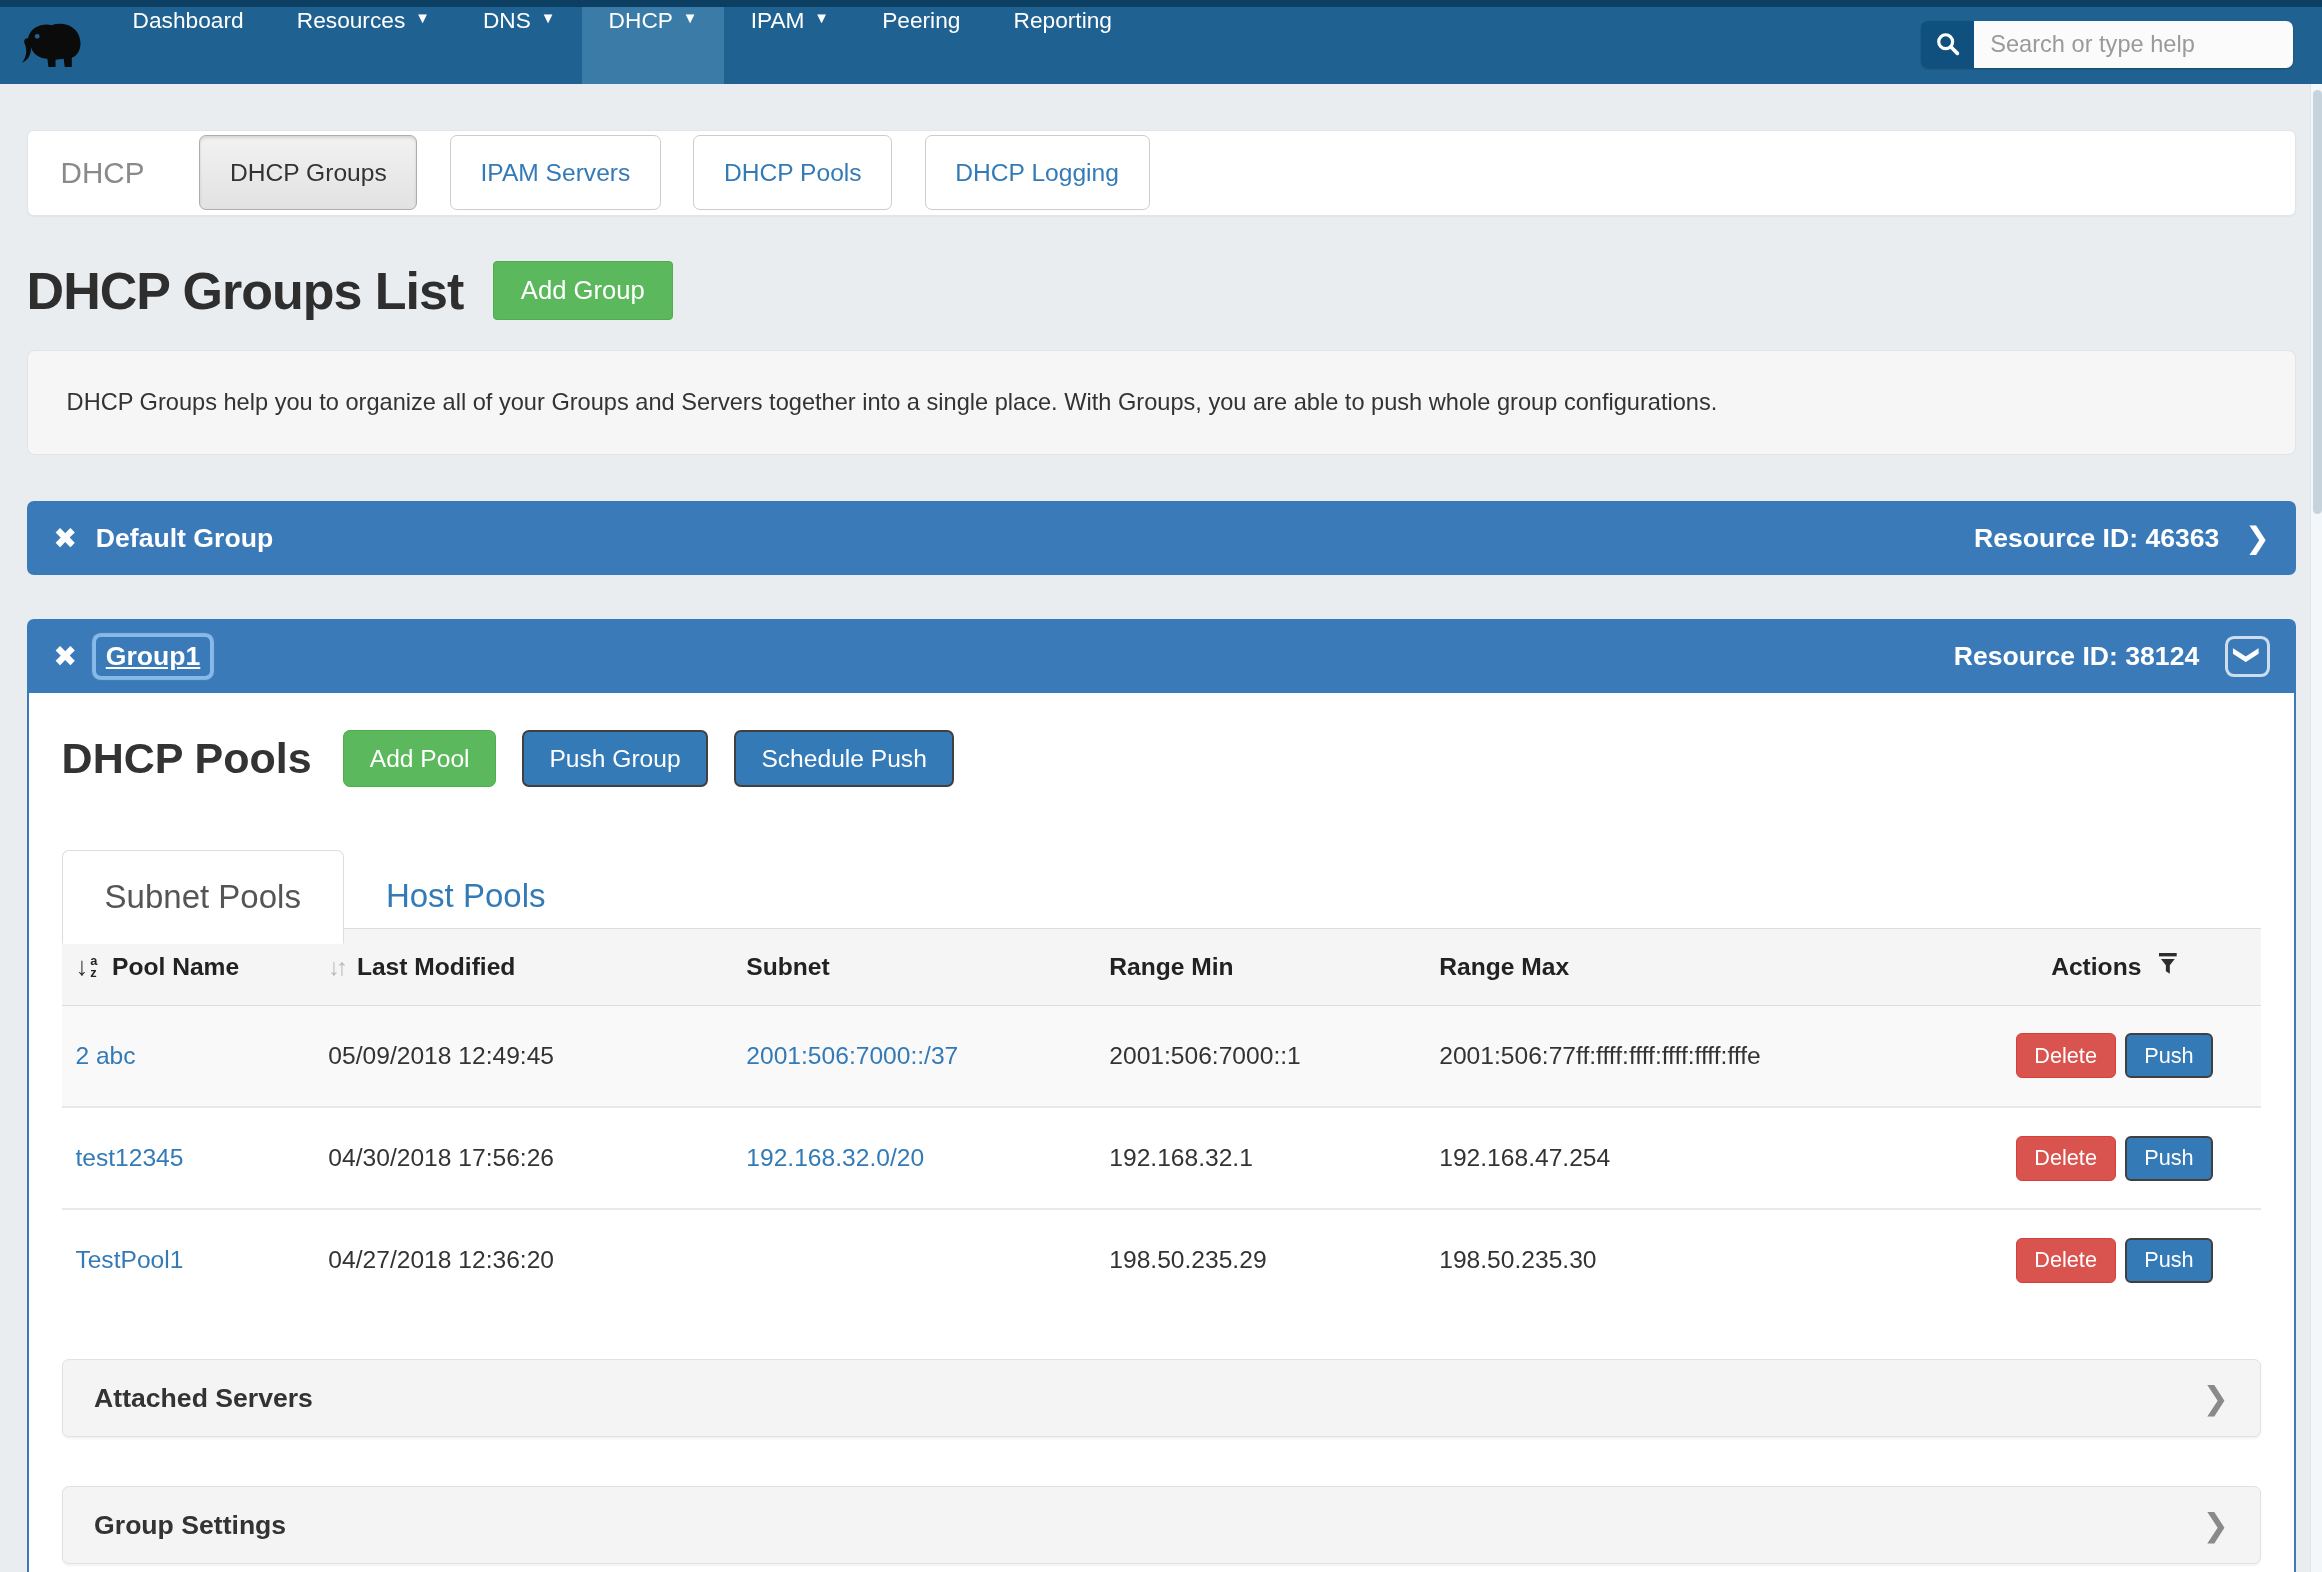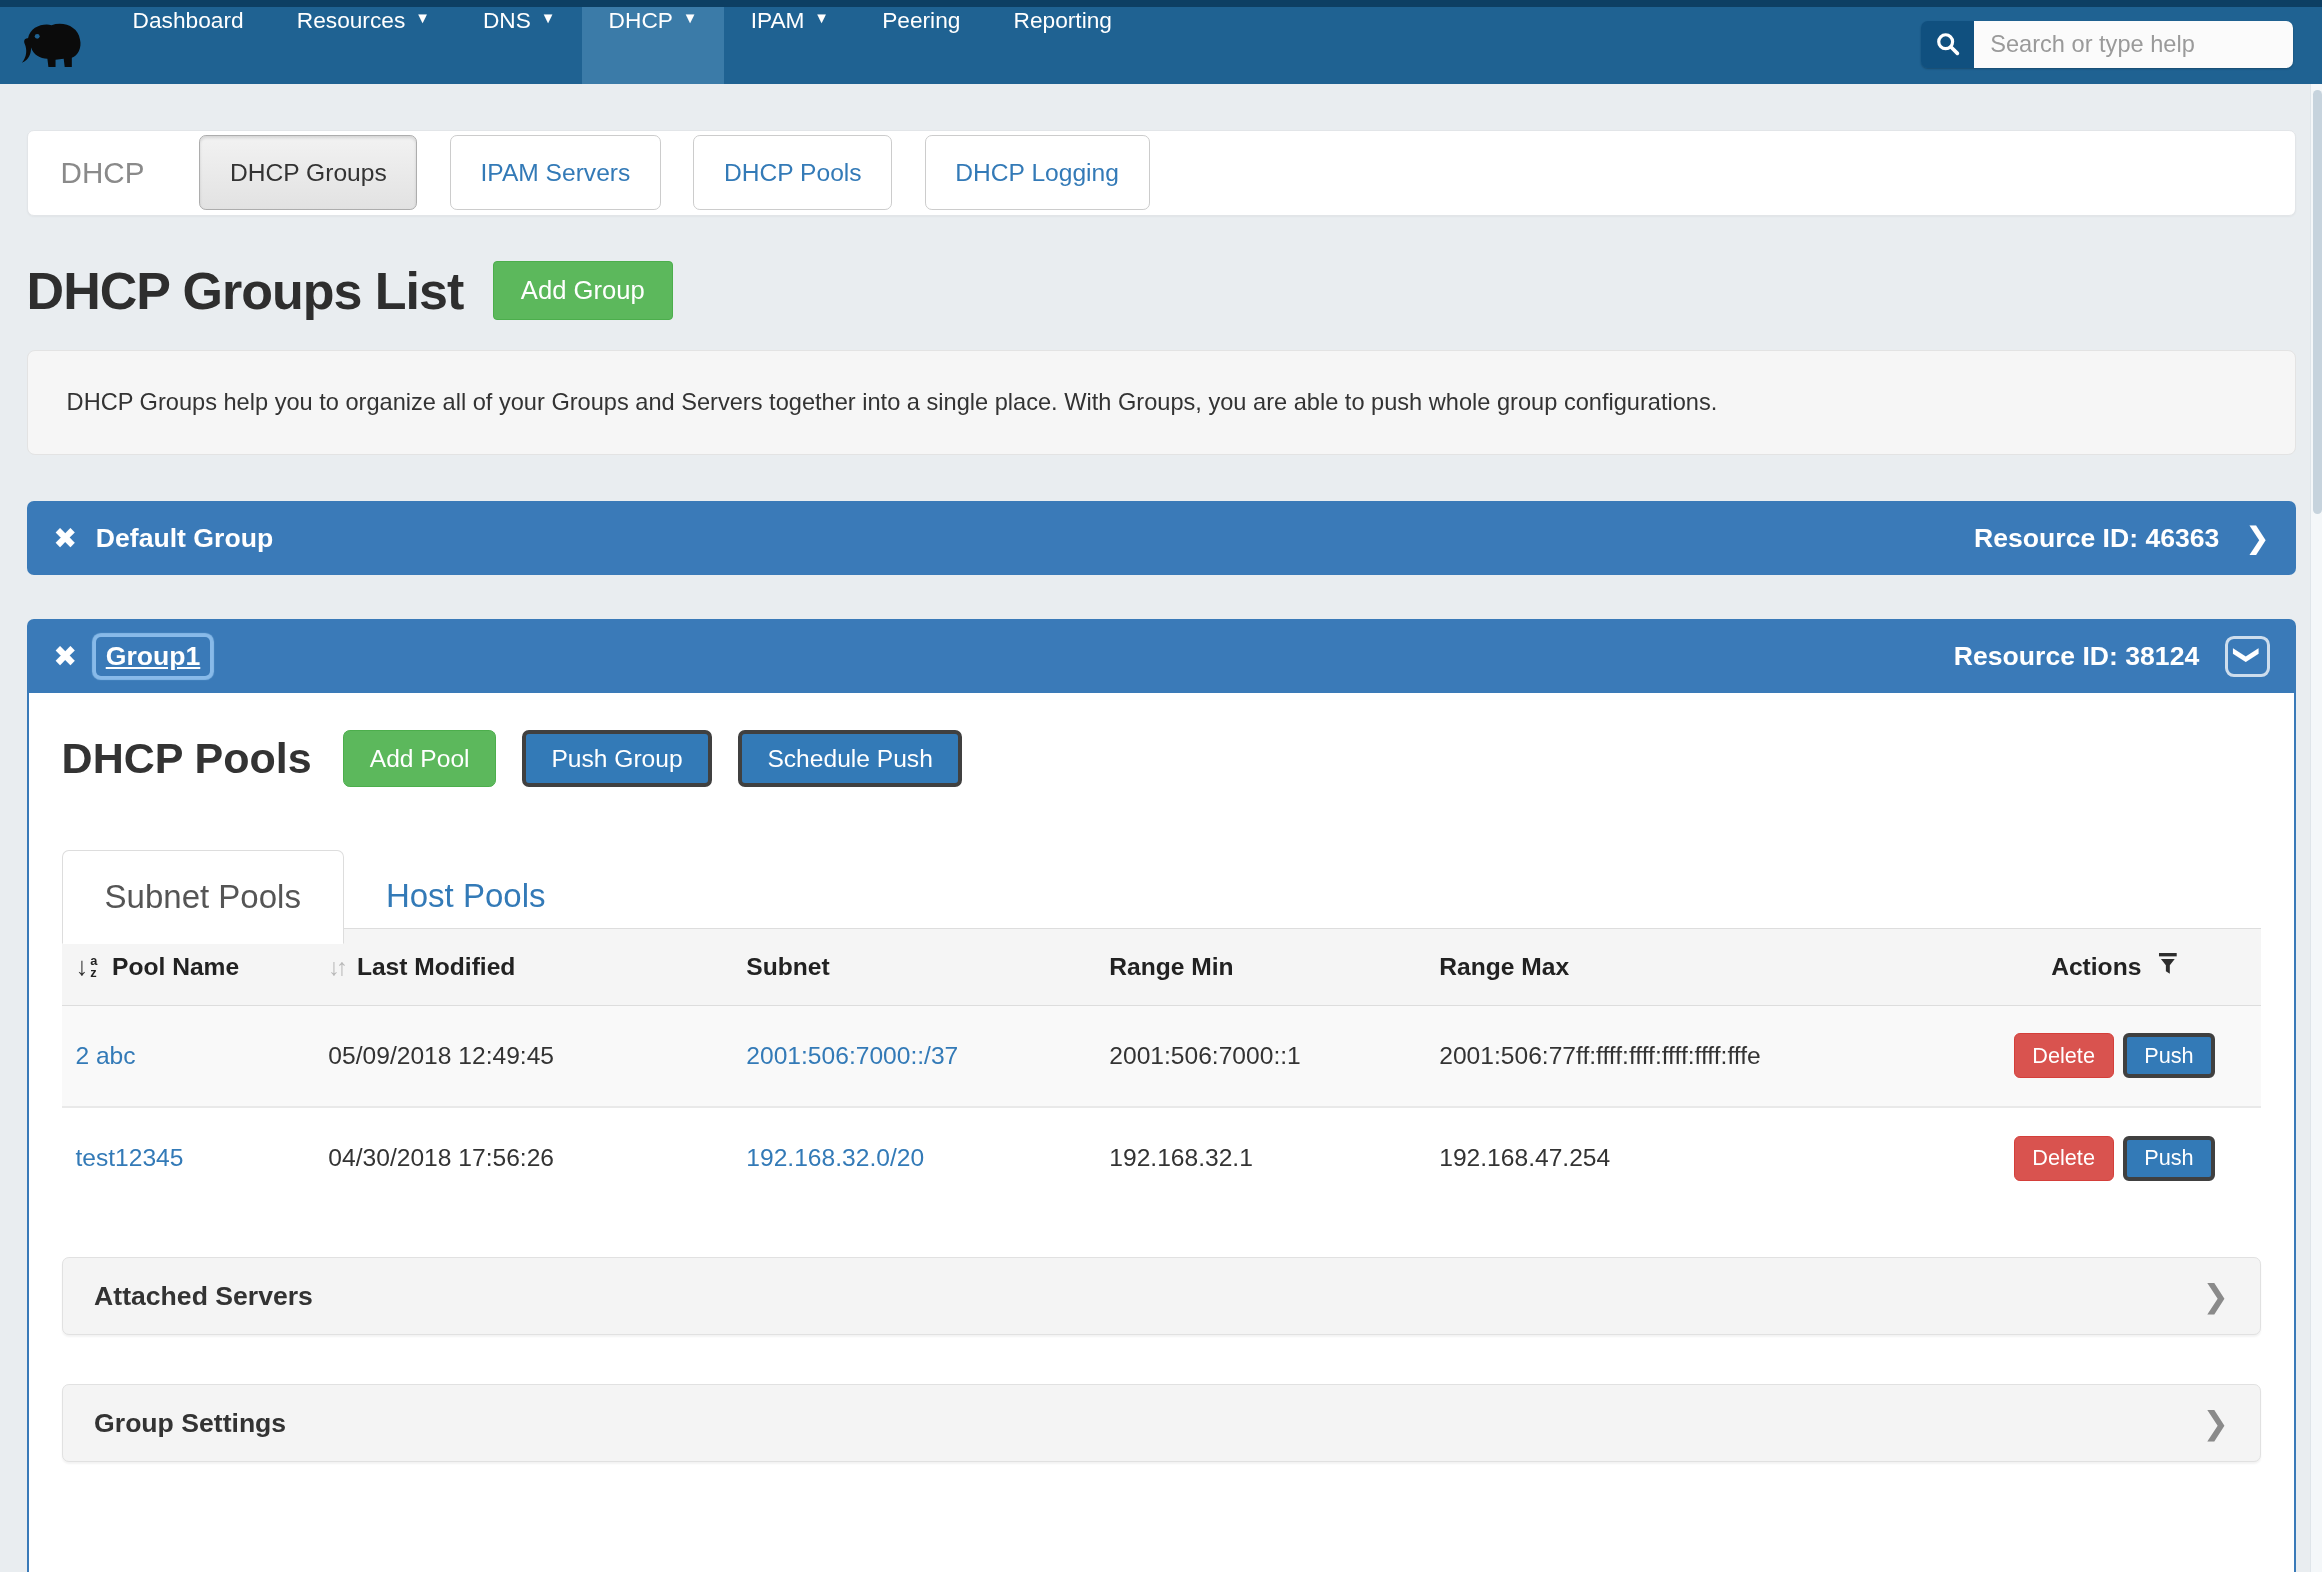--- a/index.html
+++ b/index.html
@@ -70,21 +70,21 @@
     background:linear-gradient(#f2f2f2,#e2e2e2); border:1px solid #adadad;
     color:#333; box-shadow:inset 0 2px 3px rgba(0,0,0,.12);
   }
 
   
   .title-row { margin-top:45px; display:flex; align-items:center; gap:29.6px; }
   .page-title { font-size:52px; font-weight:bold; color:#2e2e2e; letter-spacing:-1px; }
   .btn { display:inline-flex; align-items:center; justify-content:center; cursor:pointer;
          border-radius:6.9px; color:#fff; white-space:nowrap; }
   .btn-green { background:#5cb85c; border:1px solid #4cae4c; }
-  .btn-blue  { background:#337ab7; border:4px solid #404040; }
+  .btn-blue  { background:#337ab7; border:2px solid #404040; }
   .btn-red   { background:#d9534f; border:1px solid #d43f3a; }
   .btn-lg { height:59px; padding:0 27px; font-size:25.6px; border-radius:4px; }
 
   
   .infobox {
     margin-top:29.6px; background:#f6f6f6; border:1px solid #e3e3e3; border-radius:7.9px;
     padding:38px 39px; font-size:23.6px; color:#333;
   }
 
   
@@ -321,20 +321,31 @@
           <td><a class="cell-link">test12345</a></td>
           <td>04/30/2018 17:56:26</td>
           <td><a class="cell-link">192.168.32.0/20</a></td>
           <td>192.168.32.1</td>
           <td>192.168.47.254</td>
           <td class="actions-td"><span class="row-actions">
             <span class="btn btn-red btn-sm">Delete</span>
             <span class="btn btn-blue btn-sm">Push</span>
           </span></td>
         </tr>
+        <tr>
+          <td><a class="cell-link">TestPool1</a></td>
+          <td>04/27/2018 12:36:20</td>
+          <td><a class="cell-link"></a></td>
+          <td>198.50.235.29</td>
+          <td>198.50.235.30</td>
+          <td class="actions-td"><span class="row-actions">
+            <span class="btn btn-red btn-sm">Delete</span>
+            <span class="btn btn-blue btn-sm">Push</span>
+          </span></td>
+        </tr>
       </tbody>
     </table>
 
     <div class="accordion">
       <span class="accordion-label">Attached Servers</span>
       <span class="chev">❯</span>
     </div>
 
     <div class="accordion">
       <span class="accordion-label">Group Settings</span>

